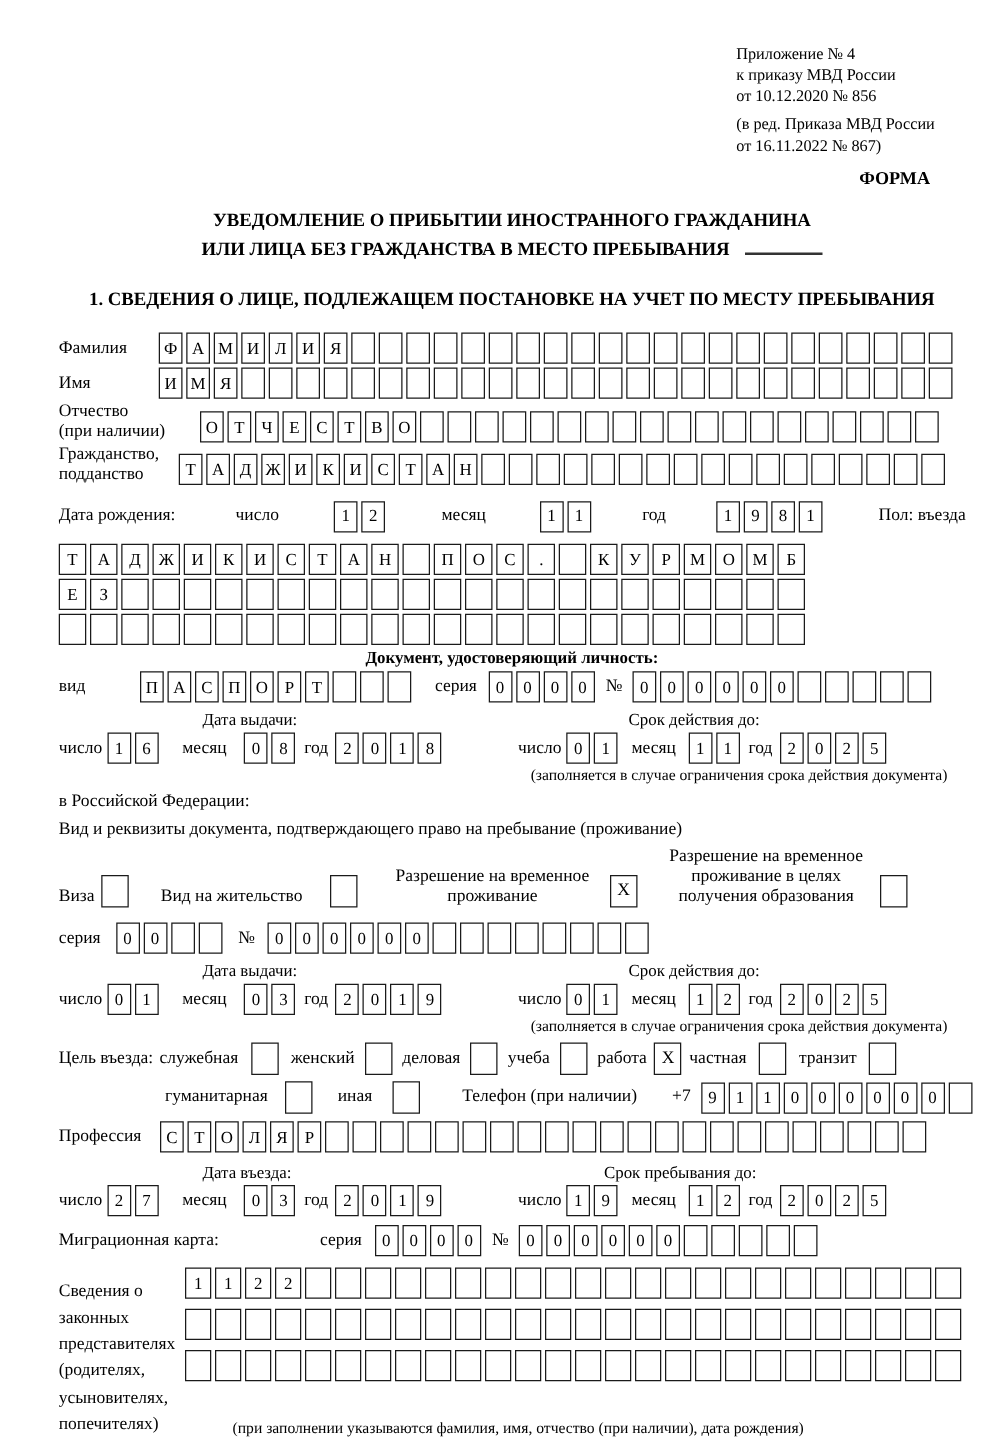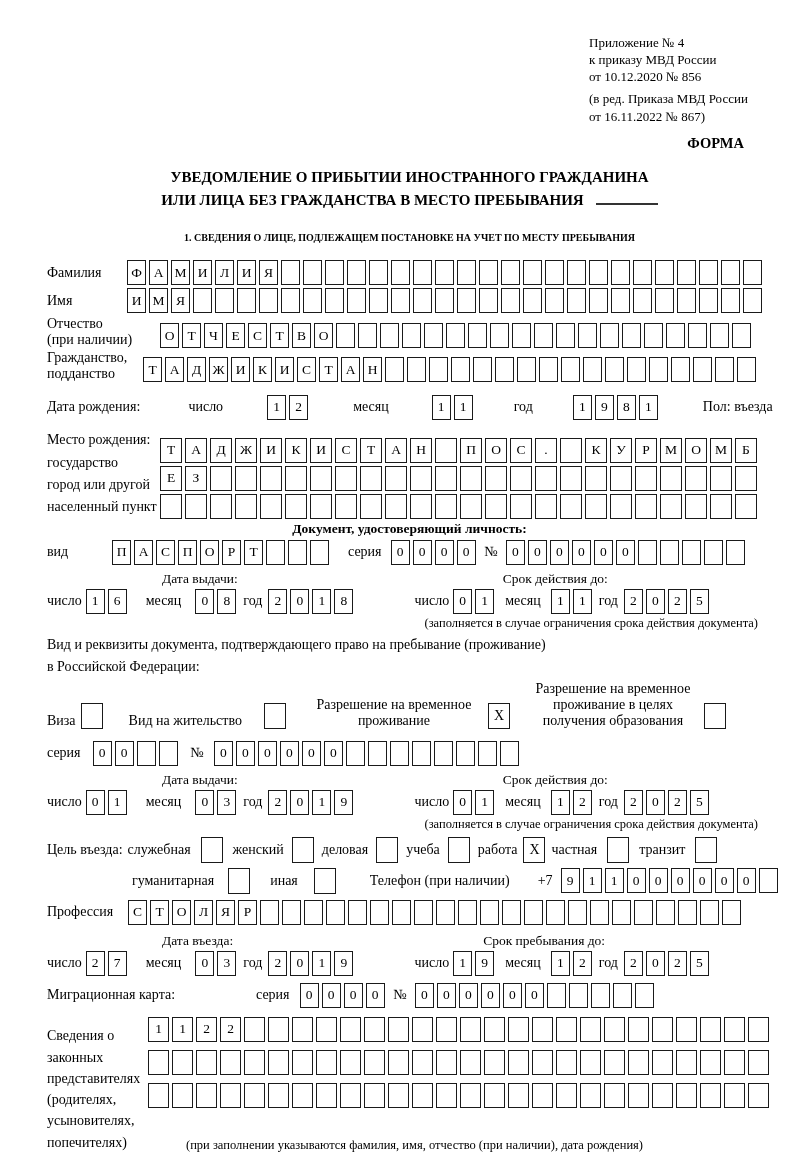--- a/index.html
+++ b/index.html
@@ -7,21 +7,21 @@
     font-family:"Liberation Serif","DejaVu Serif",serif; overflow:hidden; }
   .page { padding:34px 28px 0 47px; }
 
   .hdr-block { width:200px; margin-left:542px; font-size:13px; line-height:1.32; }
   .hdr-block .gap { margin-top:5px; }
   .forma { text-align:right; font-weight:bold; font-size:14.5px; margin-top:10px; padding-right:28px; }
 
   .title { text-align:center; font-weight:bold; font-size:15px; line-height:1.55; margin-top:14px; }
   .blank { display:inline-block; width:62px; border-bottom:2px solid #333; margin-left:12px; }
 
-  .sec { font-weight:bold; font-size:10px; margin-top:20px; text-align:center; }
+  .sec { font-weight:bold; font-size:15px; margin-top:20px; text-align:center; }
 
   .fr { display:flex; align-items:center; margin-top:3px; }
   .frt { display:flex; align-items:flex-end; }
   .lbl { font-size:14px; flex:none; }
   .small { font-size:12.5px; }
   .cells { display:flex; flex:none; }
   .cell { display:inline-flex; width:19px; height:25px; border:1.7px solid #1a1a1a;
     margin-right:3px; align-items:center; justify-content:center; font-size:13.5px; flex:none; }
   .w .cell { width:22px; }
   .m .cell { width:21px; }
@@ -215,26 +215,20 @@
         <span class="cell">8</span>
         <span class="cell">1</span>
       </span>
     <span class="lbl" style="margin-left:8px;">Пол: въезда</span>
     <span class="cb" style="margin-left:6px;">X</span>
     <span class="lbl" style="margin-left:12px;">женский</span>
     <span class="cb" style="margin-left:14px;"></span>
   </div>
 
   <div class="frt" style="margin-top:9px;">
-    <span class="stack" style="width:113px; line-height:1.6;">
-      <span class="lbl">Место рождения:</span>
-      <span class="lbl">государство</span>
-      <span class="lbl">город или другой</span>
-      <span class="lbl">населенный пункт</span>
-    </span>
     <span class="stack" style="gap:3px;">
       <span class="cells w">
           <span class="cell">Т</span>
           <span class="cell">А</span>
           <span class="cell">Д</span>
           <span class="cell">Ж</span>
           <span class="cell">И</span>
           <span class="cell">К</span>
           <span class="cell">И</span>
           <span class="cell">С</span>
@@ -382,22 +376,22 @@
     <span class="lbl" style="margin-left:4px;">год</span>
     <span class="cells" style="margin-left:6px;">
         <span class="cell">2</span>
         <span class="cell">0</span>
         <span class="cell">2</span>
         <span class="cell">5</span>
       </span>
   </div>
   <div class="note">(заполняется в случае ограничения срока действия документа)</div>
 
+  <div class="lbl" style="margin-top:6px;">в Российской Федерации:</div>
   <div class="lbl" style="margin-top:6px;">Вид и реквизиты документа, подтверждающего право на пребывание (проживание)</div>
-  <div class="lbl" style="margin-top:6px;">в Российской Федерации:</div>
   <div class="frt" style="margin-top:6px;">
     <span class="lbl">Виза</span>
     <span class="cb" style="margin-left:5px;"></span>
     <span class="lbl" style="margin-left:26px;">Вид на жительство</span>
     <span class="cb" style="margin-left:22px;"></span>
     <span class="lbl ctr" style="width:172px; margin-left:22px;">Разрешение на временное проживание</span>
     <span class="cb" style="margin-left:8px;">X</span>
     <span class="lbl ctr" style="width:166px; margin-left:20px;">Разрешение на временное проживание в целях получения образования</span>
     <span class="cb" style="margin-left:8px;"></span>
   </div>

